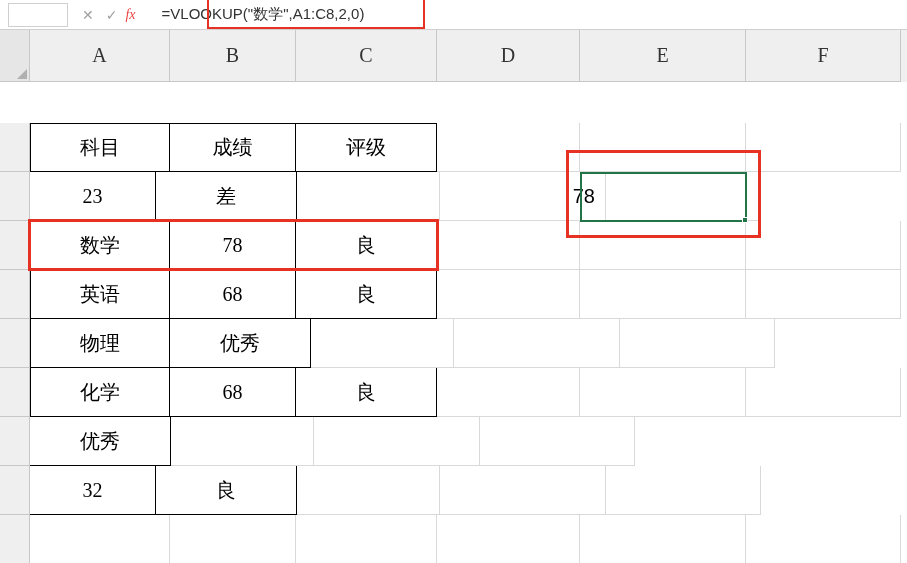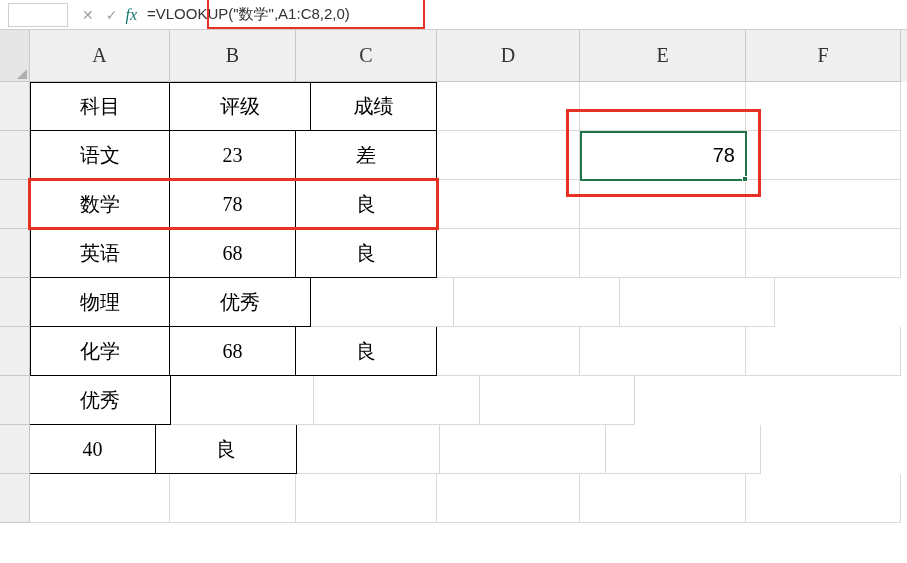--- a/index.html
+++ b/index.html
@@ -37,23 +37,23 @@
     display: flex;
     align-items: center;
     gap: 12px;
     color: #a0a0a0;
     font-size: 14px;
     padding: 0 8px;
   }
   .fx-label {
     font-style: italic;
     font-family: "Times New Roman", serif;
-    color: #0f766e;
-    font-size: 16px;
-    margin-right: 4px;
+    color: #ef4444;
+    font-size: 14px;
+    margin-right: 20px;
   }
   .formula-input {
     flex: 1;
     height: 24px;
     display: flex;
     align-items: center;
     font-size: 15px;
     color: #333;
     padding-left: 6px;
     font-family: Arial, sans-serif;
@@ -102,20 +102,21 @@
     background: #efefef;
   }
   .col-A { width: 140px; }
   .col-B { width: 126px; }
   .col-C { width: 141px; }
   .col-D { width: 143px; }
   .col-E { width: 166px; }
   .col-F { width: 155px; }
   .grid-body {
     position: relative;
+    margin-top: 41px;
   }
   .grid-row {
     display: flex;
     height: 49px;
     position: relative;
   }
   .row-header {
     width: 30px;
     border-right: 1px solid #c7c7c7;
     border-bottom: 1px solid #c7c7c7;
@@ -193,30 +194,29 @@
     <div class="col-header col-D">D</div>
     <div class="col-header col-E">E</div>
     <div class="col-header col-F">F</div>
   </div>
 
   <div class="grid-body">
 
     <div class="grid-row">
       <div class="row-header"></div>
       <div class="cell col-A tblcell tbl-left tbl-top">科目</div>
+      <div class="cell col-B tblcell tbl-top">成绩</div>
       <div class="cell col-C tblcell tbl-top">评级</div>
-      <div class="cell col-B tblcell tbl-top">成绩</div>
-      <div class="cell col-D"></div>
-      <div class="cell col-E"></div>
-      <div class="cell col-F"></div>
-    </div>
-
-    <div class="grid-row">
-      <div class="row-header"></div>
-      <div class="cell col-A tblcell tbl-left">语文</div>
+      <div class="cell col-D"></div>
+      <div class="cell col-E"></div>
+      <div class="cell col-F"></div>
+    </div>
+
+    <div class="grid-row">
+      <div class="row-header"></div>
       <div class="cell col-B tblcell">23</div>
       <div class="cell col-C tblcell">差</div>
       <div class="cell col-D"></div>
       <div class="cell col-E right-align">78</div>
       <div class="cell col-F"></div>
     </div>
 
     <div class="grid-row">
       <div class="row-header"></div>
       <div class="cell col-A tblcell tbl-left">数学</div>
@@ -259,21 +259,21 @@
     <div class="grid-row">
       <div class="row-header"></div>
       <div class="cell col-C tblcell">优秀</div>
       <div class="cell col-D"></div>
       <div class="cell col-E"></div>
       <div class="cell col-F"></div>
     </div>
 
     <div class="grid-row">
       <div class="row-header"></div>
-      <div class="cell col-B tblcell">40</div>
+      <div class="cell col-B tblcell">32</div>
       <div class="cell col-C tblcell">良</div>
       <div class="cell col-D"></div>
       <div class="cell col-E"></div>
       <div class="cell col-F"></div>
     </div>
 
     <div class="grid-row">
       <div class="row-header"></div>
       <div class="cell col-A"></div>
       <div class="cell col-B"></div>

